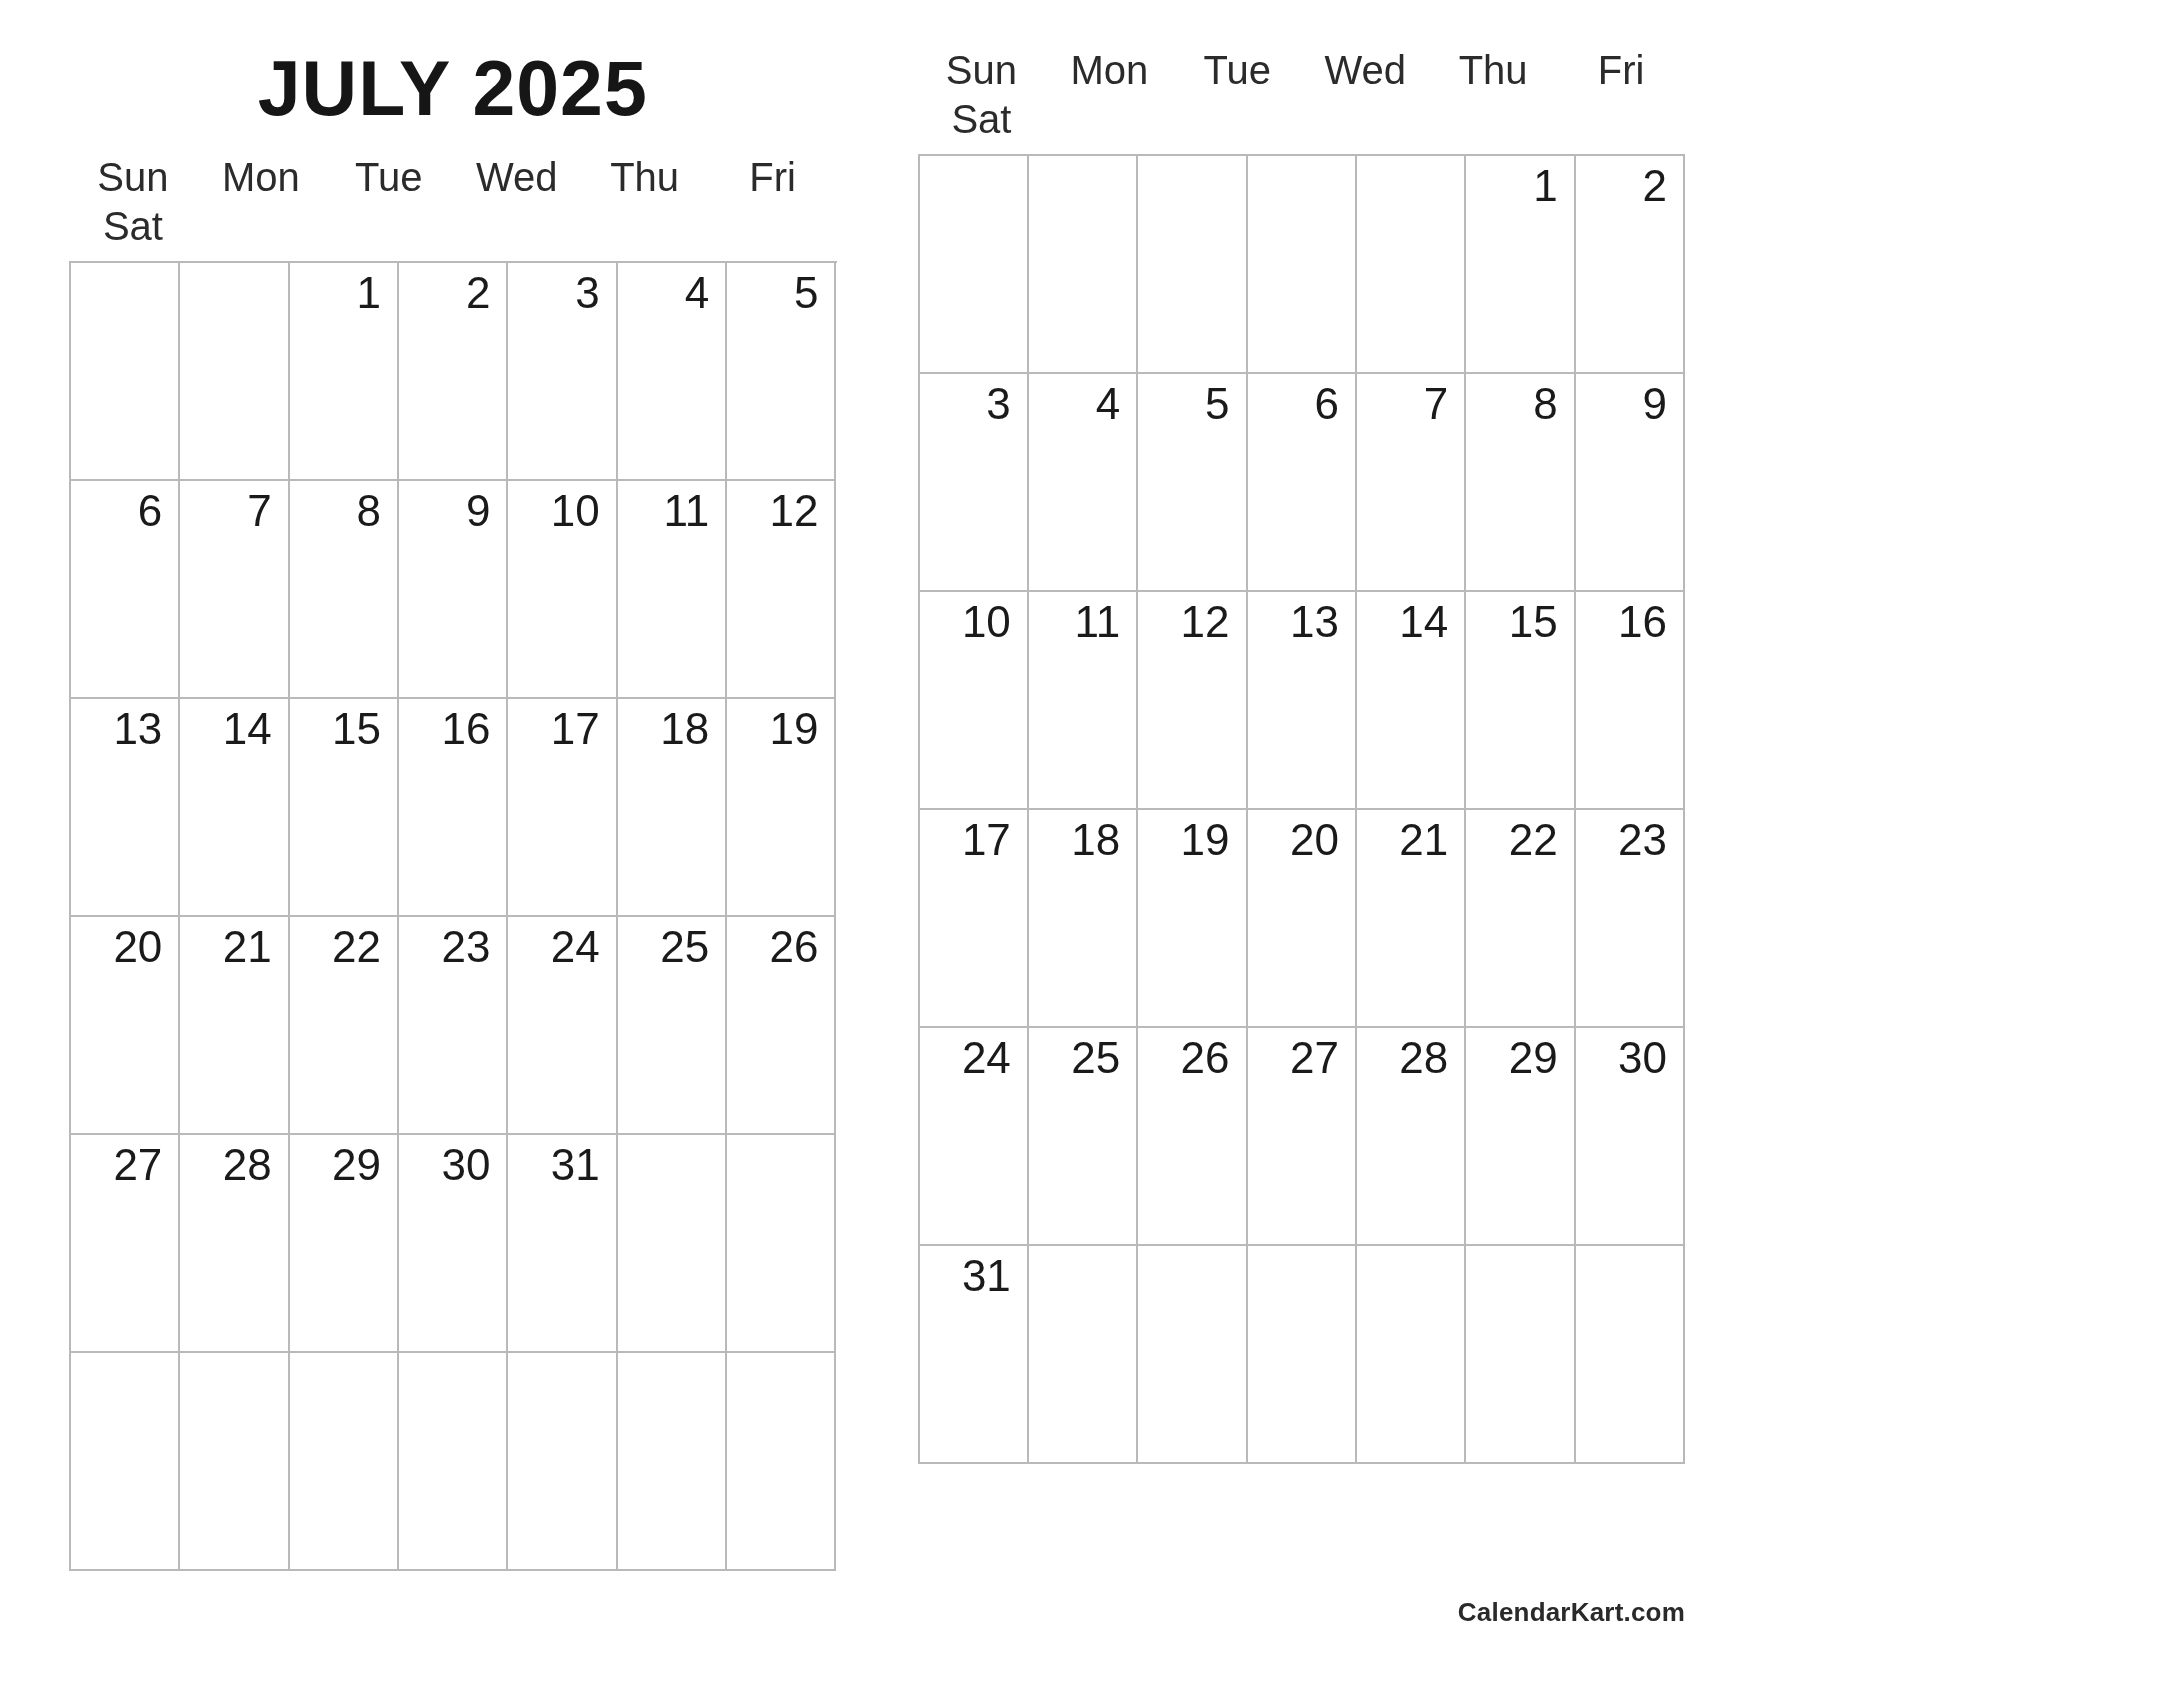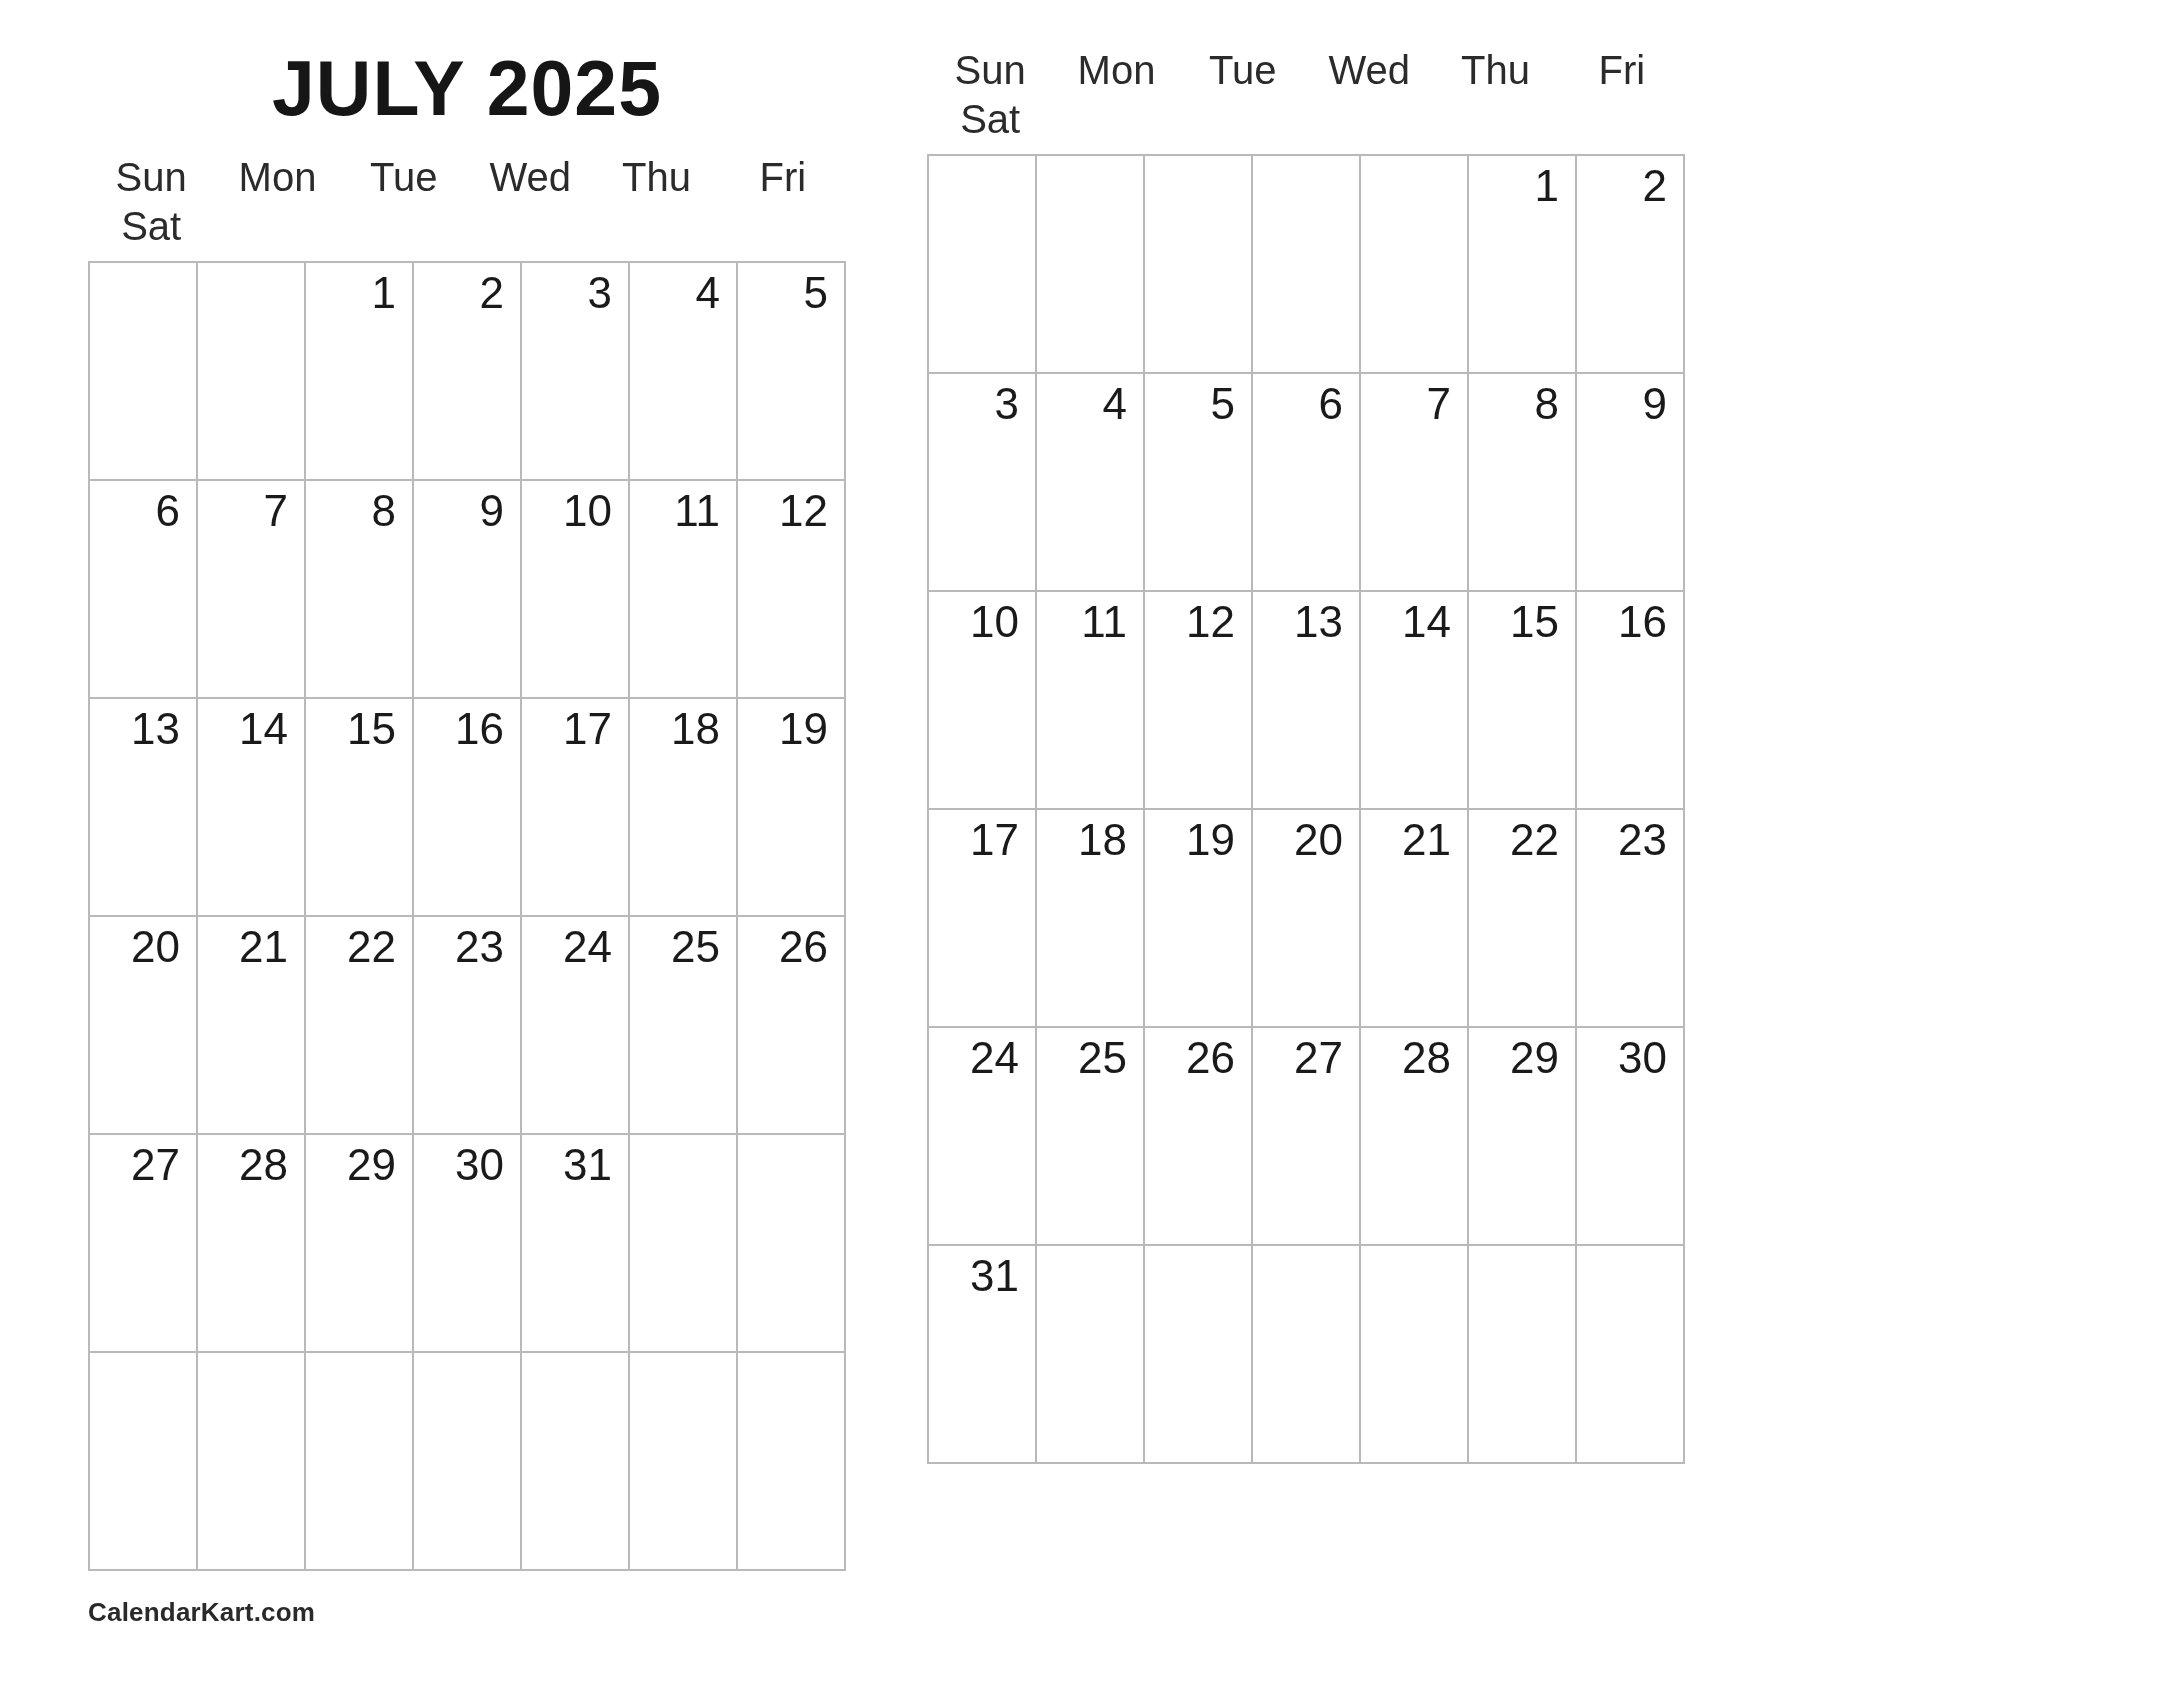--- a/index.html
+++ b/index.html
@@ -12,21 +12,21 @@
     height: 1683px;
     font-family: "Liberation Sans", sans-serif;
     color: #1a1a1a;
     position: relative;
     overflow: hidden;
   }
   .page {
     width: 1754px;
     height: 1683px;
     box-sizing: border-box;
-    padding: 48px 69px 0 88px;
+    padding: 48px 69px 0 69px;
     display: flex;
     flex-direction: column;
   }
   .months {
     display: flex;
     flex-direction: row;
     gap: 81px;
     flex: 0 0 auto;
   }
   .month {
@@ -74,21 +74,21 @@
   .daynum {
     position: absolute;
     top: 8px;
     right: 16px;
     font-size: 44px;
     color: #1a1a1a;
     line-height: 1;
   }
   .footer {
     margin-top: 26px;
-    text-align: left;
+    text-align: right;
     flex: 0 0 auto;
   }
   .footer-text {
     font-size: 26px;
     font-weight: bold;
     color: #2a2a2a;
     letter-spacing: 0.2px;
   }
 </style>
 </head>

